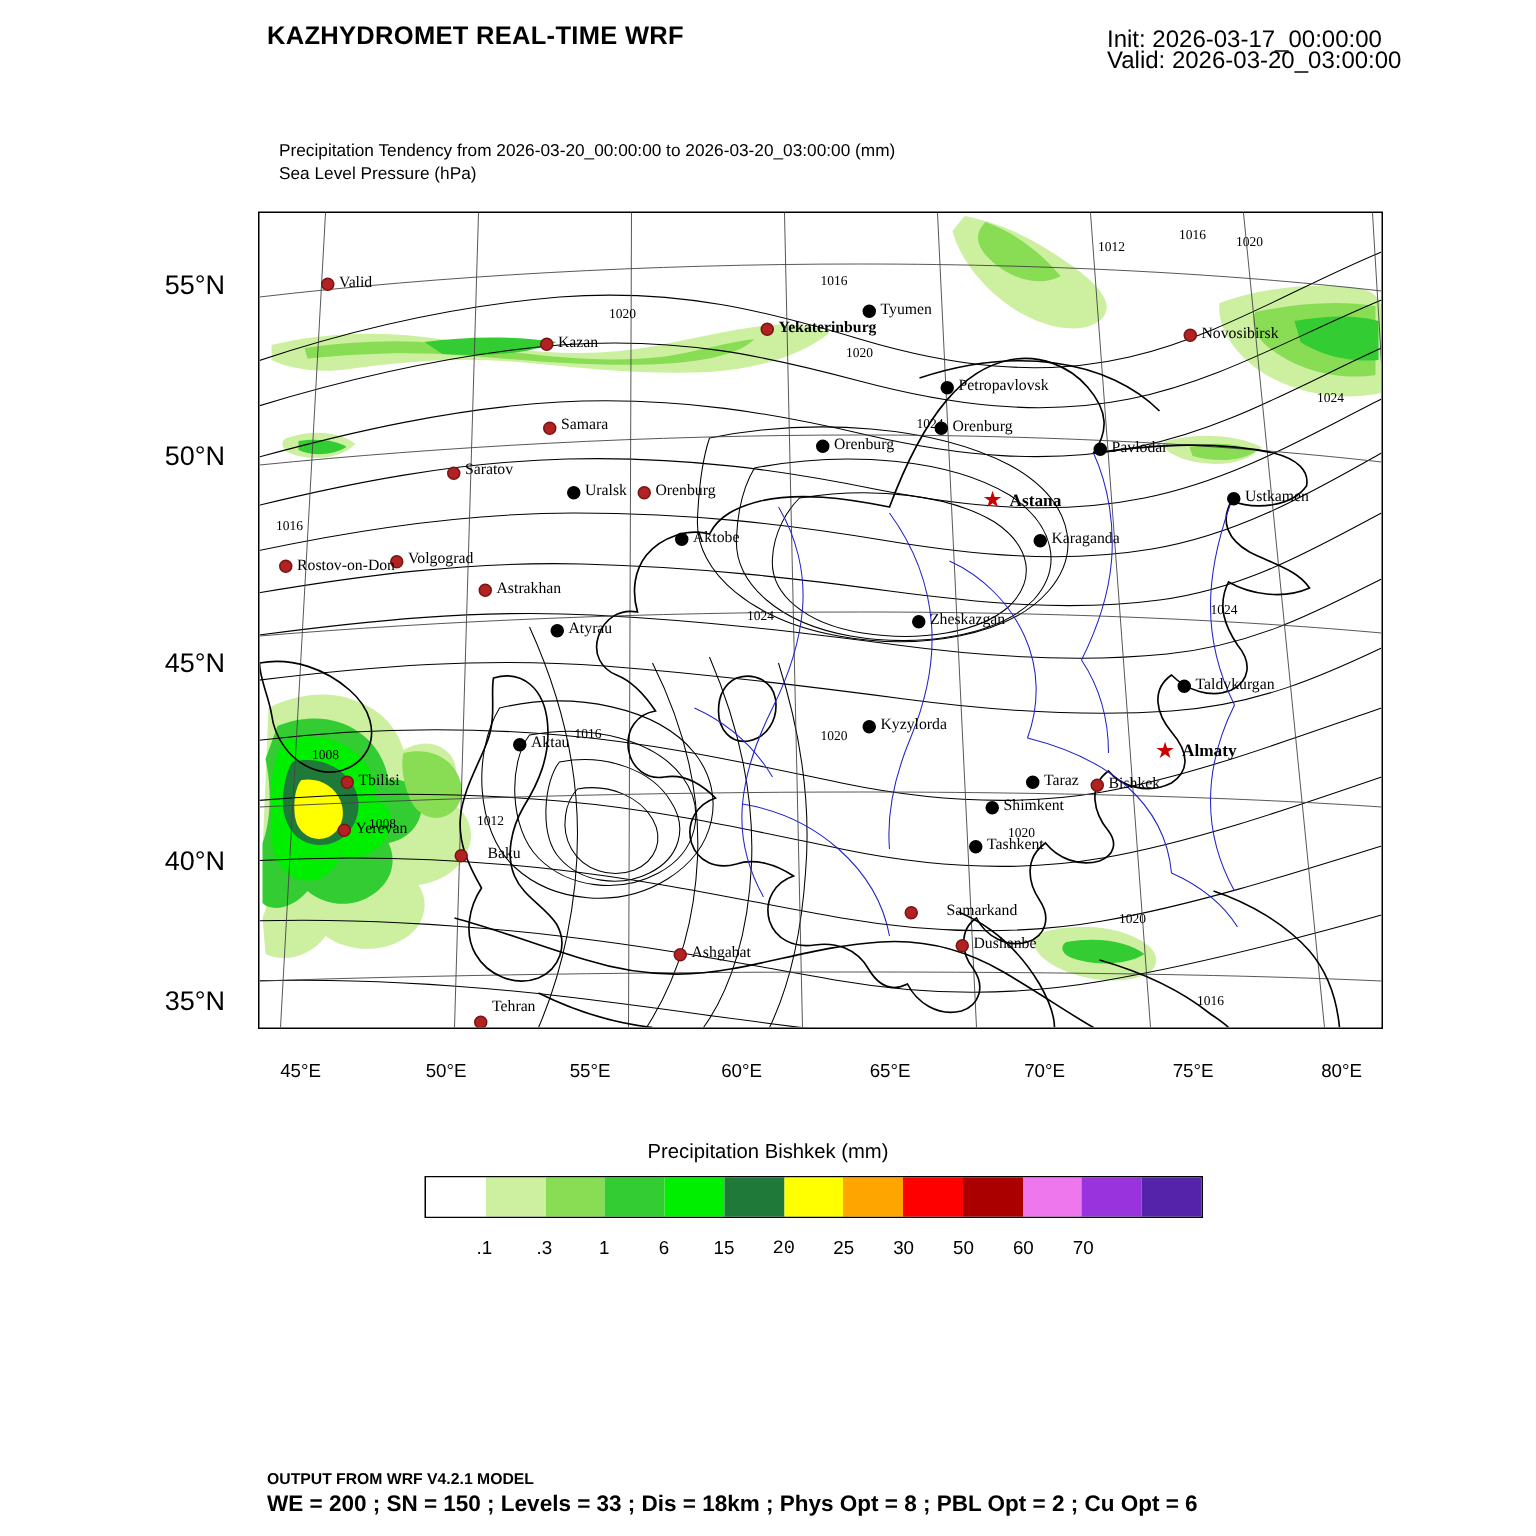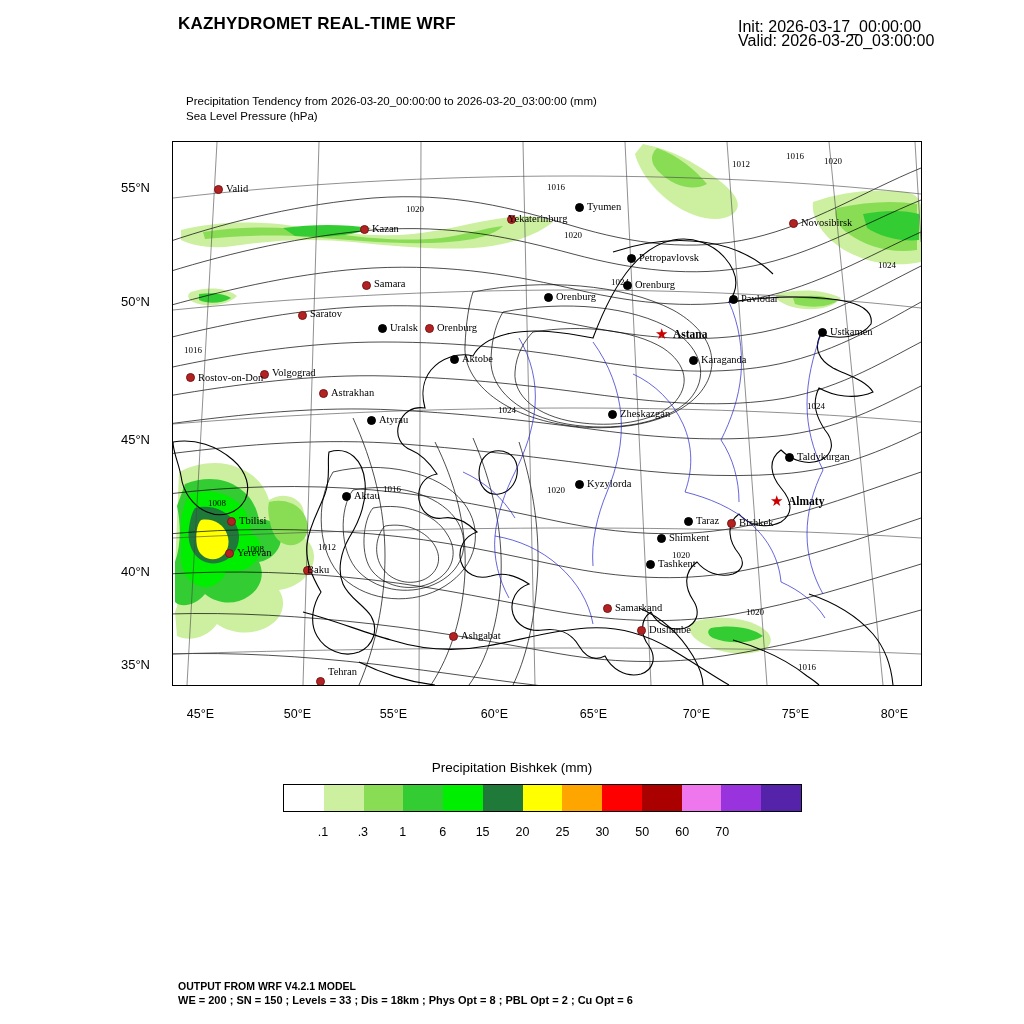--- a/index.html
+++ b/index.html
@@ -41,21 +41,21 @@
     width: 750px; height: 545px;
     border: 1.2px solid #000;
     box-sizing: border-box;
     overflow: hidden;
     background: #ffffff;
   }
   #map-svg { position: absolute; left: 0; top: 0; }
 
   
   .lat-label {
-    font-size: 13px;
+    font-size: 18px;
     text-align: right;
     width: 64px;
   }
   .lon-label {
     font-size: 12.5px;
     text-align: right;
     width: 62px;
   }
 
   
@@ -80,21 +80,21 @@
   .cbar-tick {
     position: absolute;
     font-size: 12.5px;
     text-align: center;
     width: 40px;
     top: 0;
   }
 
   
   #footer-1 { left: 178px; top: 980px; font-size: 10.5px; font-weight: bold; }
-  #footer-2 { left: 178px; top: 994px; font-size: 11px; font-weight: bold; }
+  #footer-2 { left: 178px; top: 994px; font-size: 15px; font-weight: bold; }
 
   
   .city-label {
     position: absolute;
     font-size: 10.5px;
     font-family: "Liberation Serif", serif;
     white-space: nowrap;
   }
   .city-label.capital { font-weight: bold; font-size: 11.5px; }
   .city-dot {
@@ -250,21 +250,21 @@
       </g>
     </g>
   </svg>
 
   <div id="map-overlays">
       <div class="city-dot" style="left: 41px; top: 43px;"></div>
       <div class="city-label" style="left: 53px; top: 41px;">Valid</div>
       <div class="city-dot" style="left: 187px; top: 83px;"></div>
       <div class="city-label" style="left: 199px; top: 81px;">Kazan</div>
       <div class="city-dot" style="left: 334px; top: 73px;"></div>
-      <div class="city-label" style="left: 335px; top: 71px;">Yekaterinburg</div>
+      <div class="city-label" style="left: 346px; top: 71px; font-weight: bold;">Yekaterinburg</div>
       <div class="city-dot black" style="left: 402px; top: 61px;"></div>
       <div class="city-label" style="left: 414px; top: 59px;">Tyumen</div>
       <div class="city-dot" style="left: 616px; top: 77px;"></div>
       <div class="city-label" style="left: 628px; top: 75px;">Novosibirsk</div>
       <div class="city-dot" style="left: 189px; top: 139px;"></div>
       <div class="city-label" style="left: 201px; top: 136px;">Samara</div>
       <div class="city-dot black" style="left: 454px; top: 112px;"></div>
       <div class="city-label" style="left: 466px; top: 110px;">Petropavlovsk</div>
       <div class="city-dot black" style="left: 450px; top: 139px;"></div>
       <div class="city-label" style="left: 462px; top: 137px;">Orenburg</div>
@@ -310,23 +310,23 @@
       <div class="city-label" style="left: 566px; top: 375px;">Bishkek</div>
       <div class="city-dot black" style="left: 484px; top: 392px;"></div>
       <div class="city-label" style="left: 496px; top: 390px;">Shimkent</div>
       <div class="city-dot" style="left: 54px; top: 375px;"></div>
       <div class="city-label" style="left: 66px; top: 373px;">Tbilisi</div>
       <div class="city-dot" style="left: 52px; top: 407px;"></div>
       <div class="city-label" style="left: 64px; top: 405px;">Yerevan</div>
       <div class="city-dot black" style="left: 473px; top: 418px;"></div>
       <div class="city-label" style="left: 485px; top: 416px;">Tashkent</div>
       <div class="city-dot" style="left: 130px; top: 424px;"></div>
-      <div class="city-label" style="left: 134px; top: 422px; text-align: right;">Baku</div>
+      <div class="city-label" style="left: 152px; top: 422px; text-align: right;">Baku</div>
       <div class="city-dot" style="left: 430px; top: 462px;"></div>
-      <div class="city-label" style="left: 442px; top: 460px;">Samarkand</div>
+      <div class="city-label" style="left: 458px; top: 460px;">Samarkand</div>
       <div class="city-dot" style="left: 464px; top: 484px;"></div>
       <div class="city-label" style="left: 476px; top: 482px;">Dushanbe</div>
       <div class="city-dot" style="left: 276px; top: 490px;"></div>
       <div class="city-label" style="left: 288px; top: 488px;">Ashgabat</div>
       <div class="city-dot" style="left: 143px; top: 535px;"></div>
       <div class="city-label" style="left: 155px; top: 524px;">Tehran</div>
       <div class="iso-label" style="left: 559px; top: 17px;">1012</div>
       <div class="iso-label" style="left: 613px; top: 9px;">1016</div>
       <div class="iso-label" style="left: 651px; top: 14px;">1020</div>
       <div class="iso-label" style="left: 374px; top: 40px;">1016</div>
@@ -378,21 +378,21 @@
     <div class="swatch" style="background: rgb(238, 119, 238);"></div>
     <div class="swatch" style="background: rgb(153, 51, 221);"></div>
     <div class="swatch" style="background: rgb(85, 34, 170);"></div>
   </div>
 <div class="abs" id="cbar-ticks">
     <div class="cbar-tick" style="left: 19.9231px;">.1</div>
     <div class="cbar-tick" style="left: 59.8462px;">.3</div>
     <div class="cbar-tick" style="left: 99.7692px;">1</div>
     <div class="cbar-tick" style="left: 139.692px;">6</div>
     <div class="cbar-tick" style="left: 179.615px;">15</div>
-    <div class="cbar-tick" style="left: 219.538px;">20</div>
+    <div class="cbar-tick" style="left: 219.538px; font-family: Liberation Mono, monospace;">20</div>
     <div class="cbar-tick" style="left: 259.462px;">25</div>
     <div class="cbar-tick" style="left: 299.385px;">30</div>
     <div class="cbar-tick" style="left: 339.308px;">50</div>
     <div class="cbar-tick" style="left: 379.231px;">60</div>
     <div class="cbar-tick" style="left: 419.154px;">70</div>
   </div>
 
 <div class="abs" id="footer-1">OUTPUT FROM WRF V4.2.1 MODEL</div>
 <div class="abs" id="footer-2">WE = 200 ; SN = 150 ; Levels = 33 ; Dis = 18km ; Phys Opt = 8 ; PBL Opt = 2 ; Cu Opt = 6</div>
 

